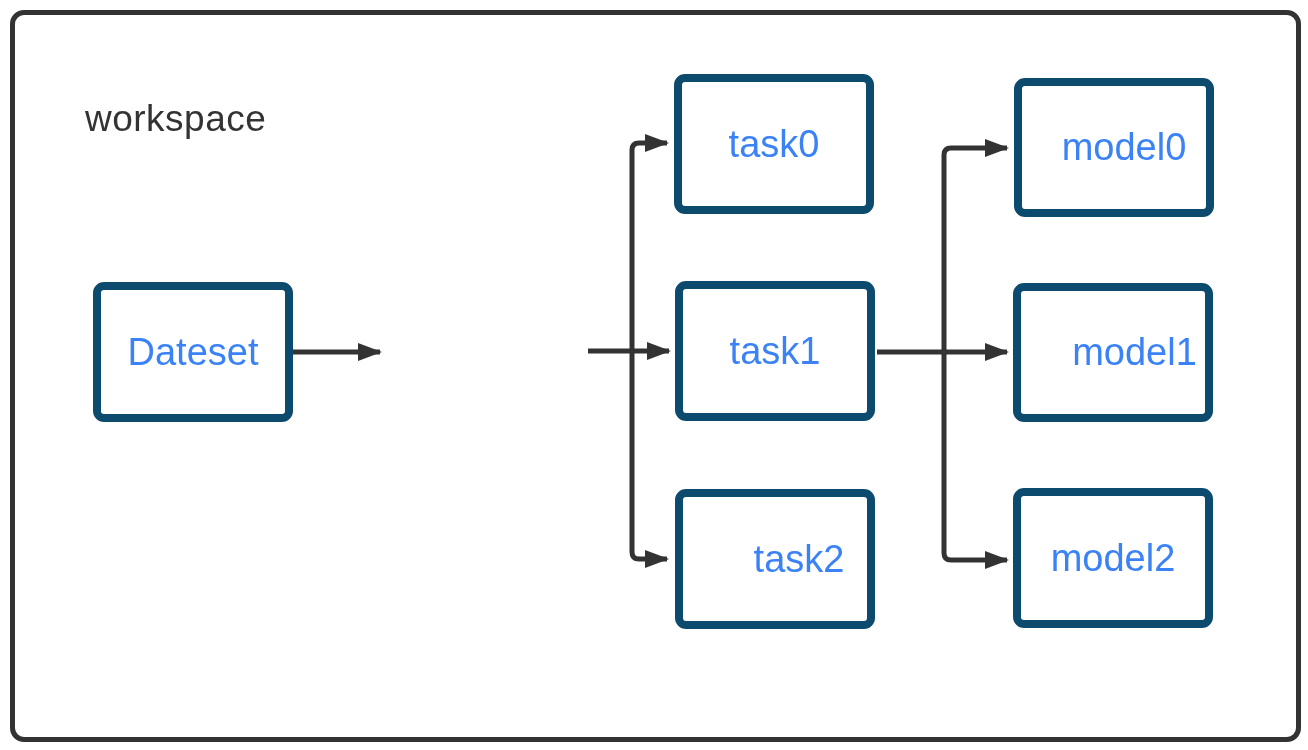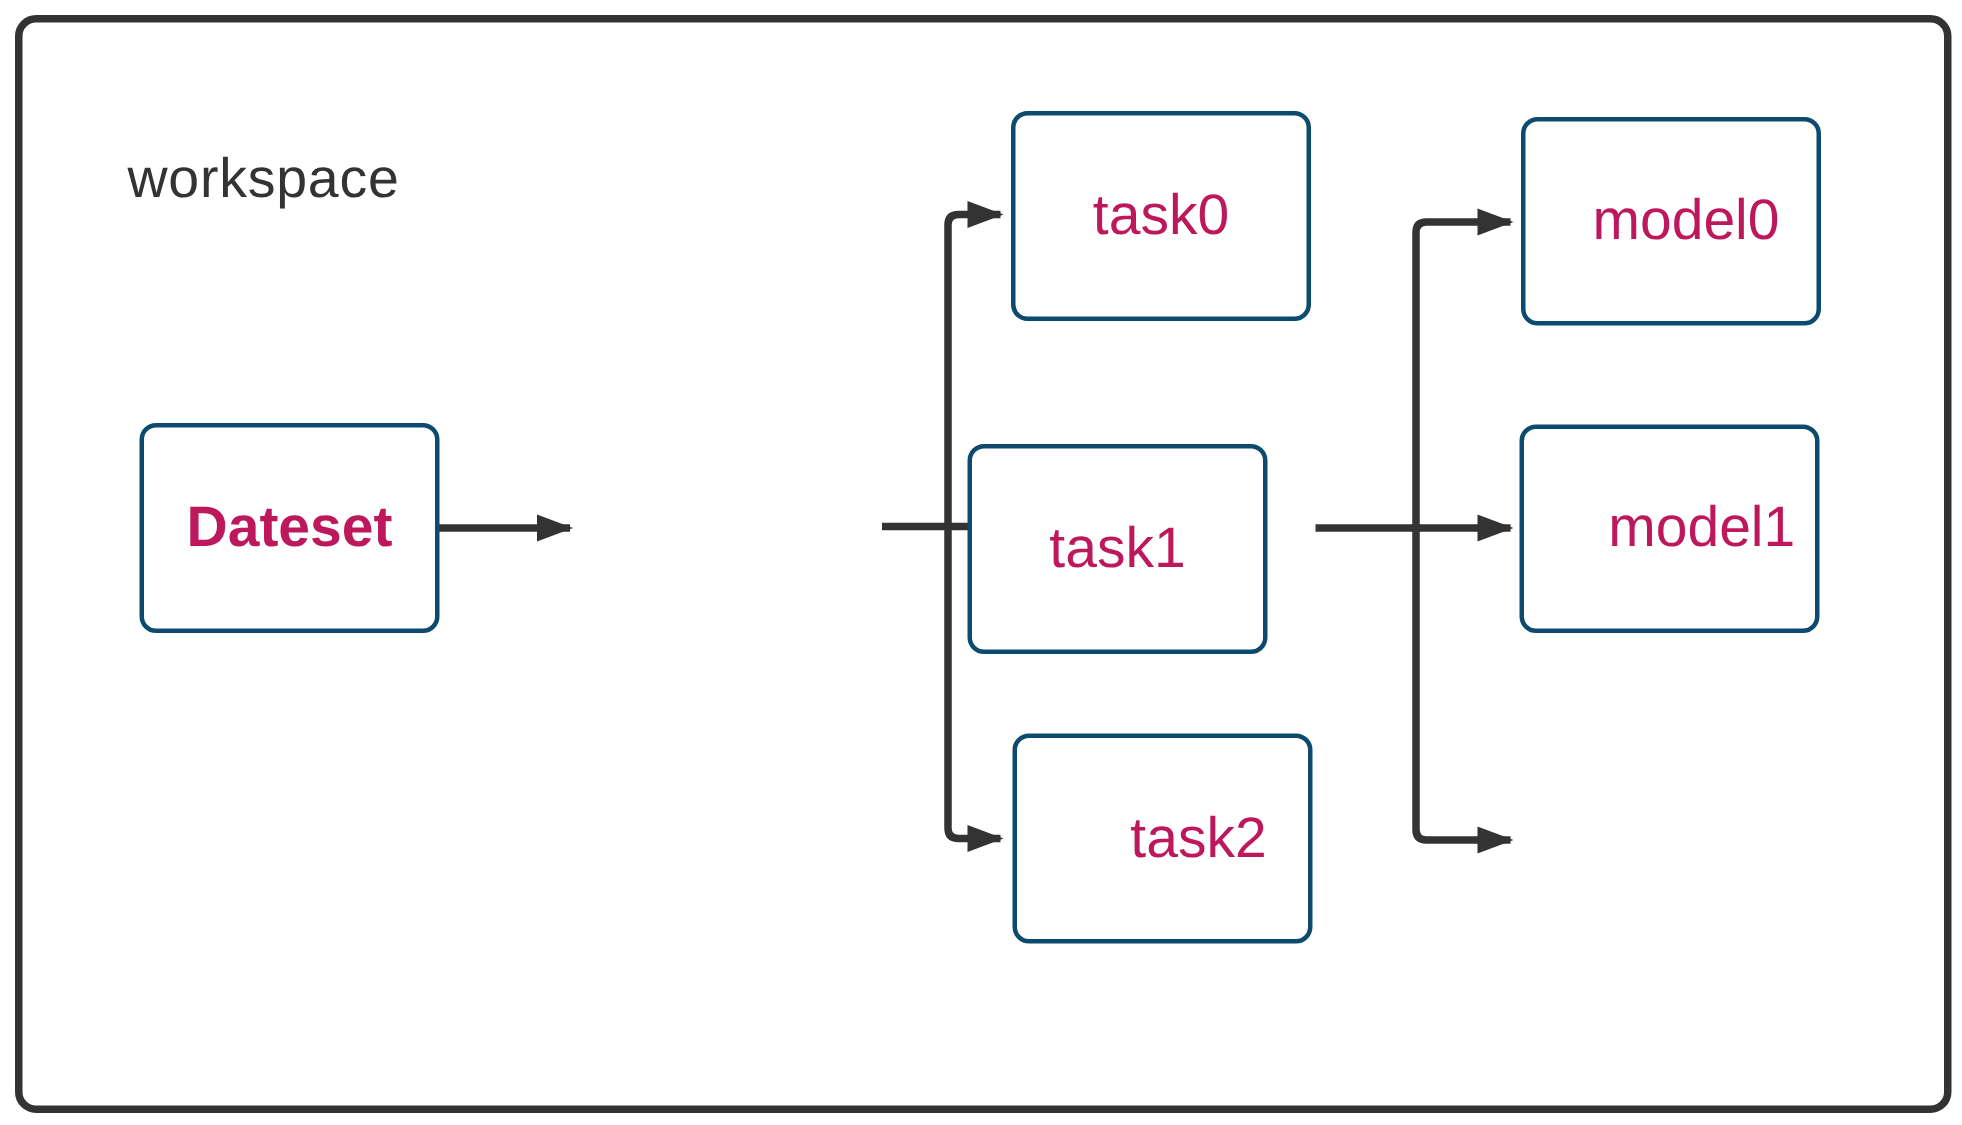--- a/index.html
+++ b/index.html
@@ -39,36 +39,36 @@
   .edges-layer {
     position: absolute;
     left: 0;
     top: 0;
     width: 1308px;
     height: 750px;
   }
   .node {
     position: absolute;
     box-sizing: border-box;
-    border: 3px solid #0c4a6e;
+    border: 8px solid #0c4a6e;
     border-radius: 11px;
     background: #ffffff;
     display: flex;
     align-items: center;
     justify-content: center;
     font-size: 38px;
     font-weight: 500;
-    color: #be185d;
+    color: #3b82f6;
     width: 200px;
     height: 140px;
   }
-  .node-dateset { left: 93px;  top: 282px; font-weight: bold; }
+  .node-dateset { left: 93px;  top: 282px; }
   .node-project { left: 388px; top: 283px; width: 199px; height: 139px; }
   .node-task0   { left: 674px; top: 74px; }
-  .node-task1   { left: 645px; top: 281px; margin-top: 15px; }
+  .node-task1   { left: 675px; top: 281px; }
   .node-task2   { left: 675px; top: 489px; padding-left: 48px; }
   .node-model0  { left: 1014px; top: 78px;  height: 139px; padding-left: 20px; }
   .node-model1  { left: 1013px; top: 283px; height: 139px; padding-left: 43px; }
   .node-model2  { left: 1013px; top: 488px; }
   .edge {
     stroke: #333333;
     stroke-width: 5;
     fill: none;
     stroke-linejoin: round;
   }
@@ -122,14 +122,17 @@
   </div>
 
   <div class="node node-model0">
     <span>model0</span>
   </div>
 
   <div class="node node-model1">
     <span>model1</span>
   </div>
 
+  <div class="node node-model2">
+    <span>model2</span>
+  </div>
 
 </div>
 
 </body></html>

